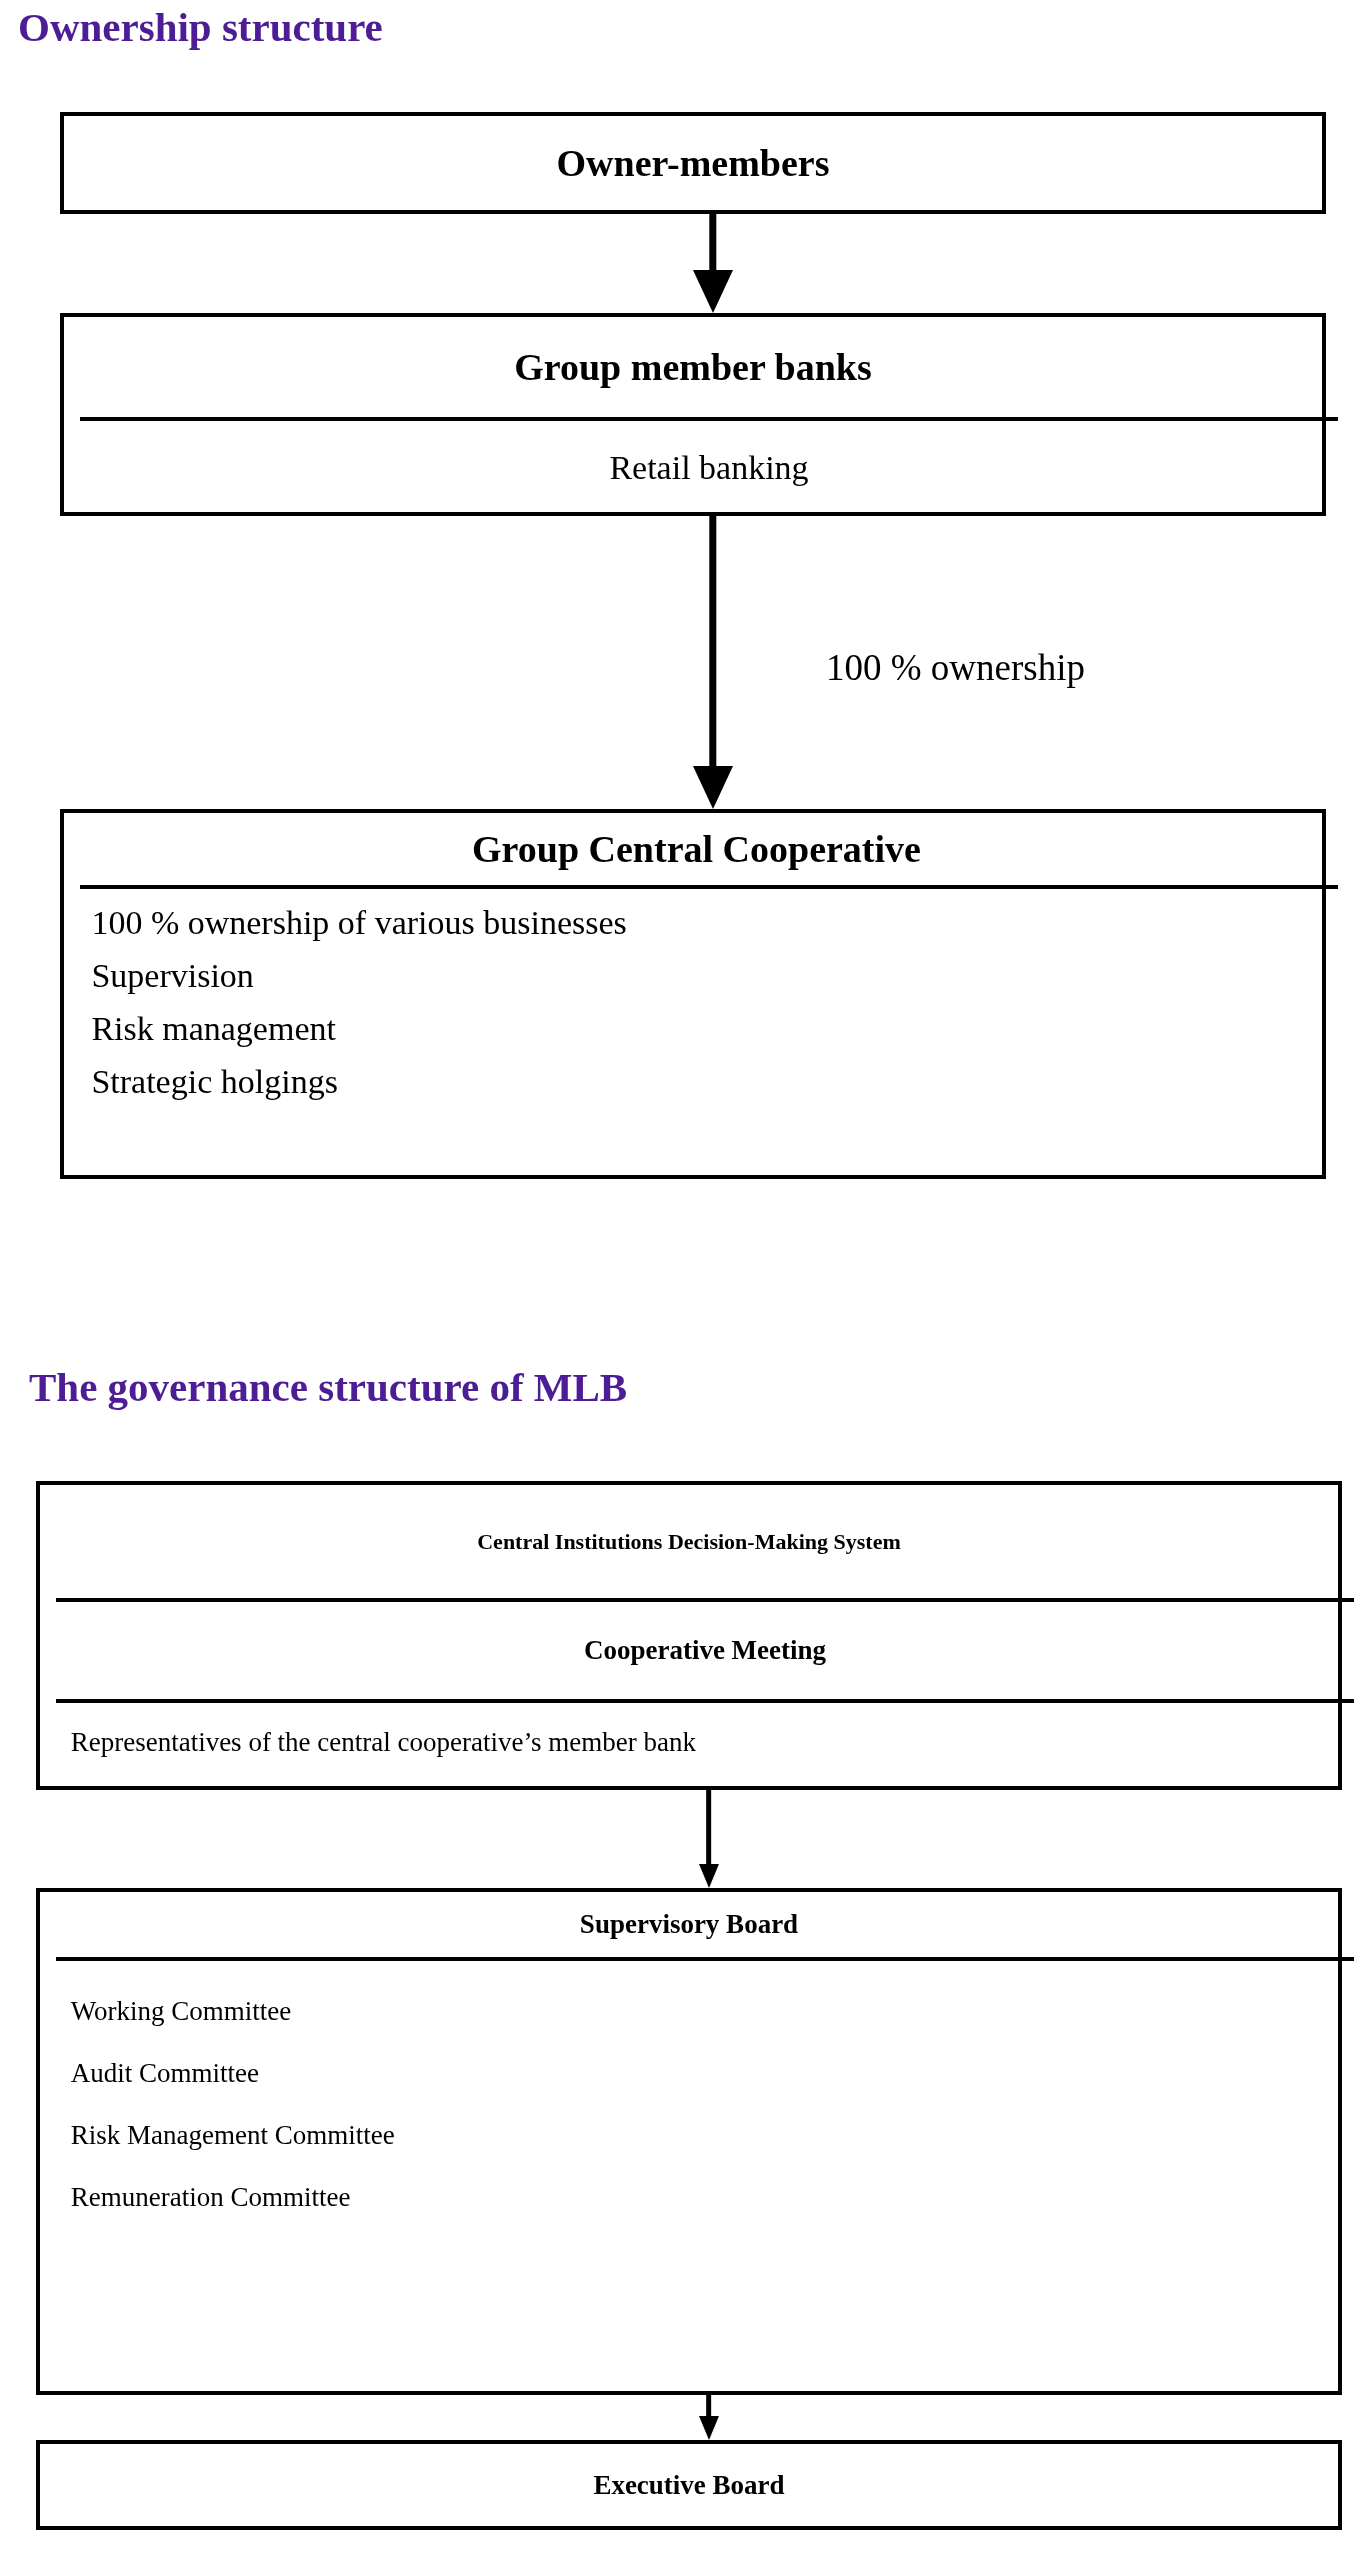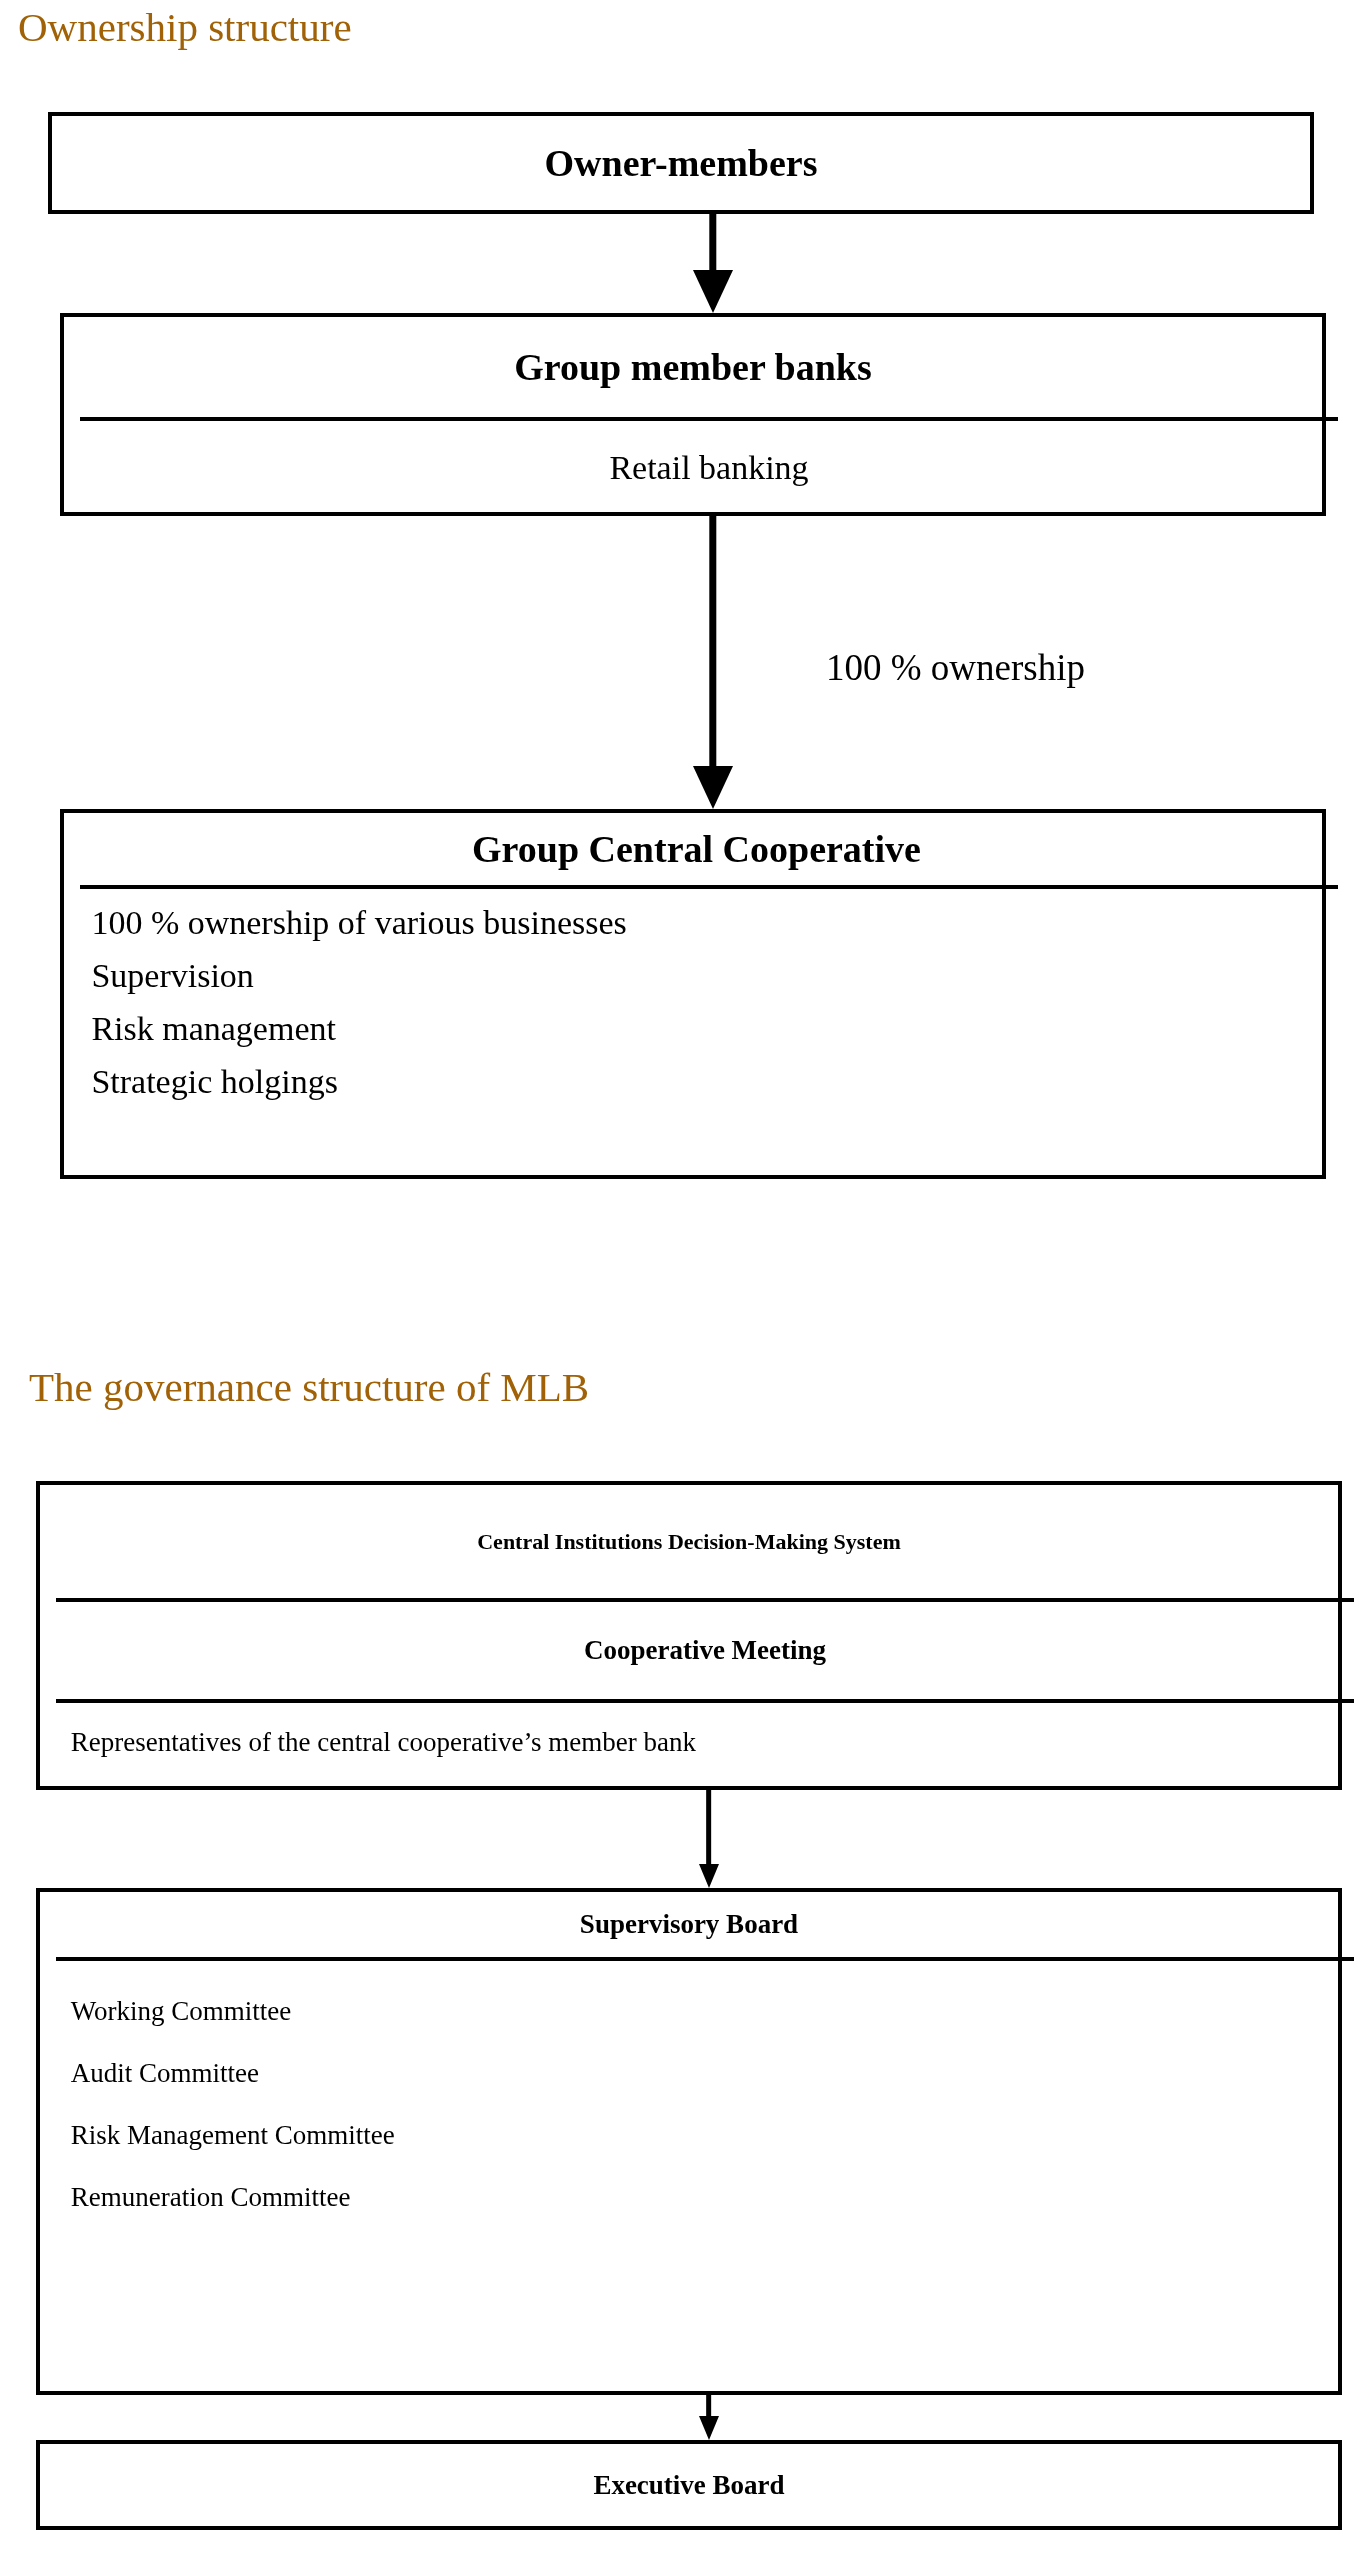--- a/index.html
+++ b/index.html
@@ -13,22 +13,22 @@
     position: relative;
     font-family: "Liberation Serif", "DejaVu Serif", serif;
     color: #000000;
     overflow: hidden;
   }
 
   .abs { position: absolute; }
 
   
   .section-heading {
-    font-weight: normal;
-    color: #a16207;
+    font-weight: bold;
+    color: #4c1d95;
     white-space: nowrap;
     line-height: 1;
   }
   #heading-ownership {
     left: 18px;
     top: 6.5px;
     font-size: 41px;
   }
   #heading-governance {
     left: 29px;
@@ -54,21 +54,21 @@
     margin-left: 16px;
   }
   .row-center { justify-content: center; }
   .row-left   { justify-content: flex-start; }
 
   .t-bold   { font-weight: bold; }
   .t-normal { font-weight: normal; }
 
   
   #box-owner-members {
-    left: 48px; top: 112px; width: 1266px; height: 102px;
+    left: 60px; top: 112px; width: 1266px; height: 102px;
   }
   #box-owner-members .box-row { height: 100%; font-size: 38px; }
 
   #box-group-member-banks {
     left: 60px; top: 313px; width: 1266px; height: 203px;
   }
   #box-group-member-banks .r1 { height: 100px; font-size: 38px; }
   #box-group-member-banks .r2 { height: 98px; font-size: 34px; }
 
   #box-group-central-coop {

